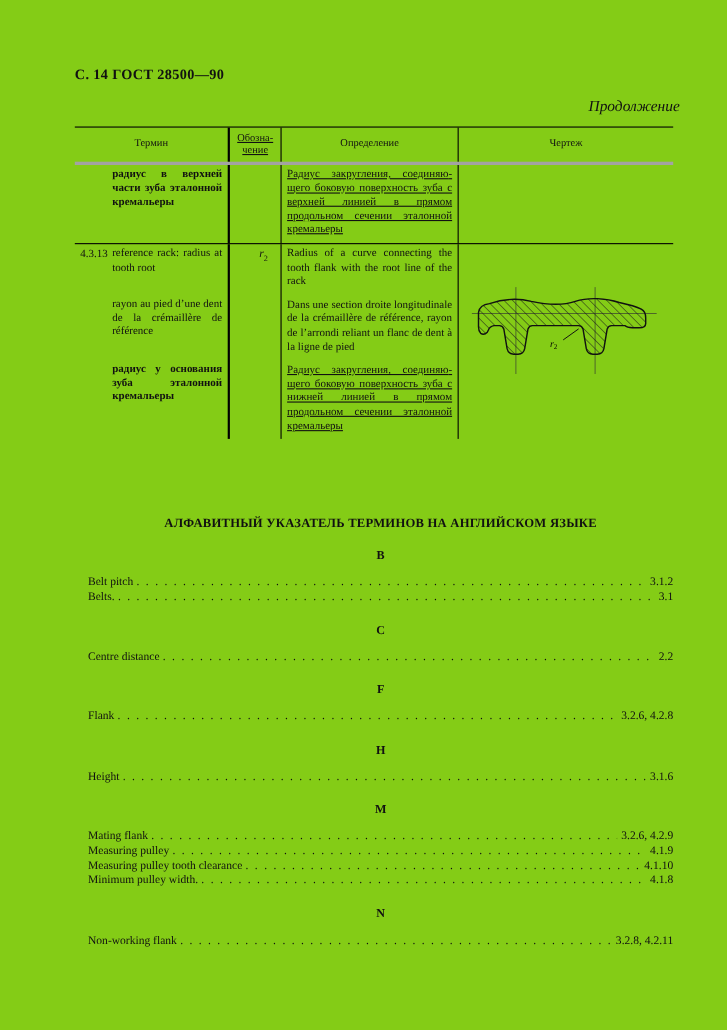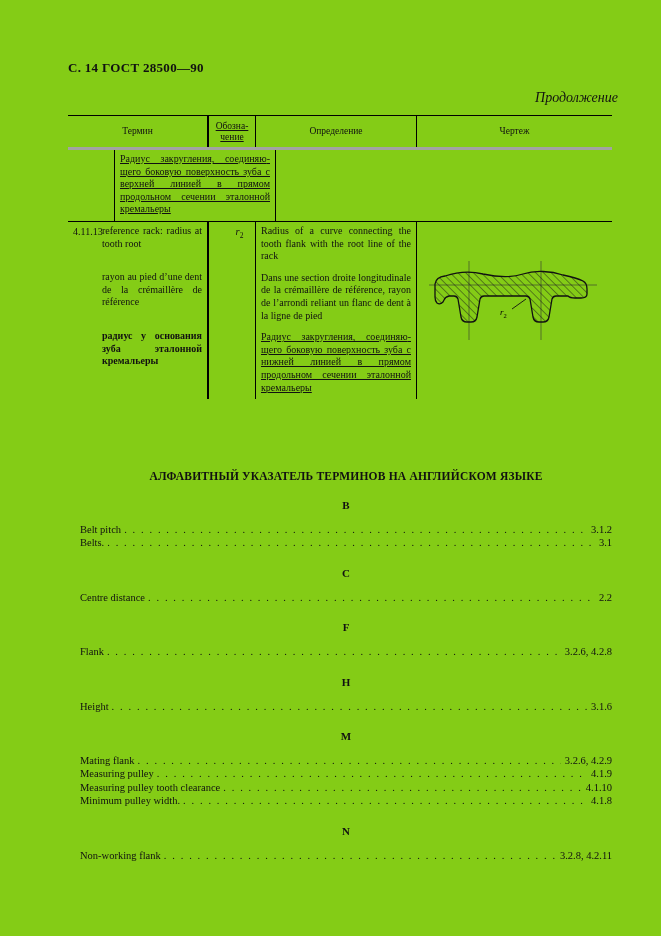--- a/index.html
+++ b/index.html
@@ -89,31 +89,39 @@
   <div class="gost-table">
     <div class="t-head">
       <div class="th c1">Термин</div>
       <div class="th c2 pre">Обозна-
 чение</div>
       <div class="th c3">Определение</div>
       <div class="th c4">Чертеж</div>
     </div>
 
     <div class="t-row row1">
+      <div class="td c1">
+        <div class="term-cell">
+          <span class="row-num"></span>
+          <div class="terms">
+            <p class="ru">радиус в верхней части зуба эталон­ной кремальеры</p>
+          </div>
+        </div>
+      </div>
       <div class="td c2 sym"></div>
       <div class="td c3">
         <p>Радиус закругления, соединяю­щего боковую поверхность зуба с верхней линией в прямом продольном сечении эталонной кремальеры</p>
       </div>
       <div class="td c4"></div>
     </div>
 
     <div class="t-row row2">
       <div class="td c1">
         <div class="term-cell">
-          <span class="row-num">4.11.13</span>
+          <span class="row-num">4.3.13</span>
           <div class="terms">
             <p>reference rack: radius at tooth root</p>
             <p>rayon au pied d’une dent de la crémail­lère de référence</p>
             <p class="ru">радиус у основания зуба эталонной кремальеры</p>
           </div>
         </div>
       </div>
       <div class="td c2 sym">
         <span class="symbol"><i>r</i><sub>2</sub></span>
       </div>

